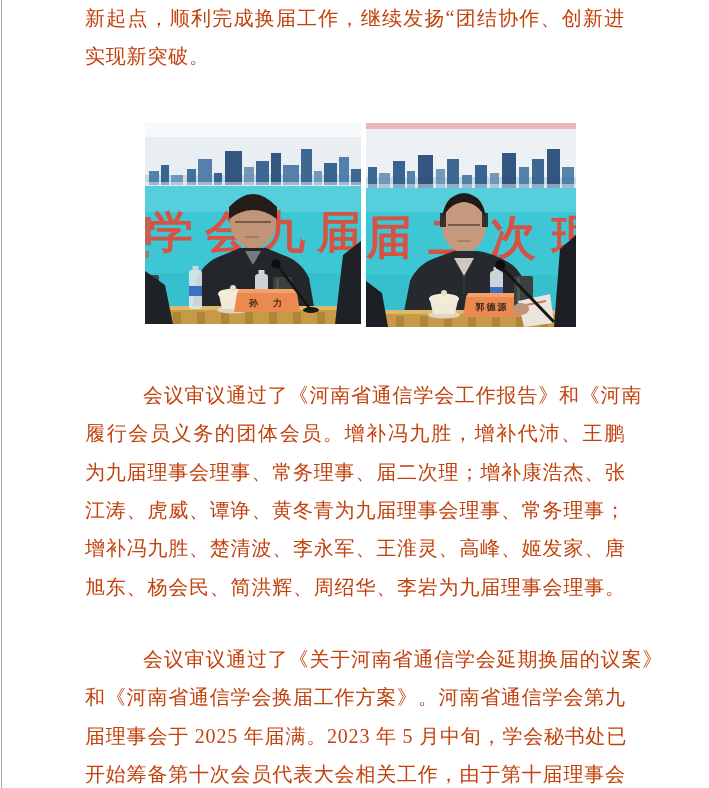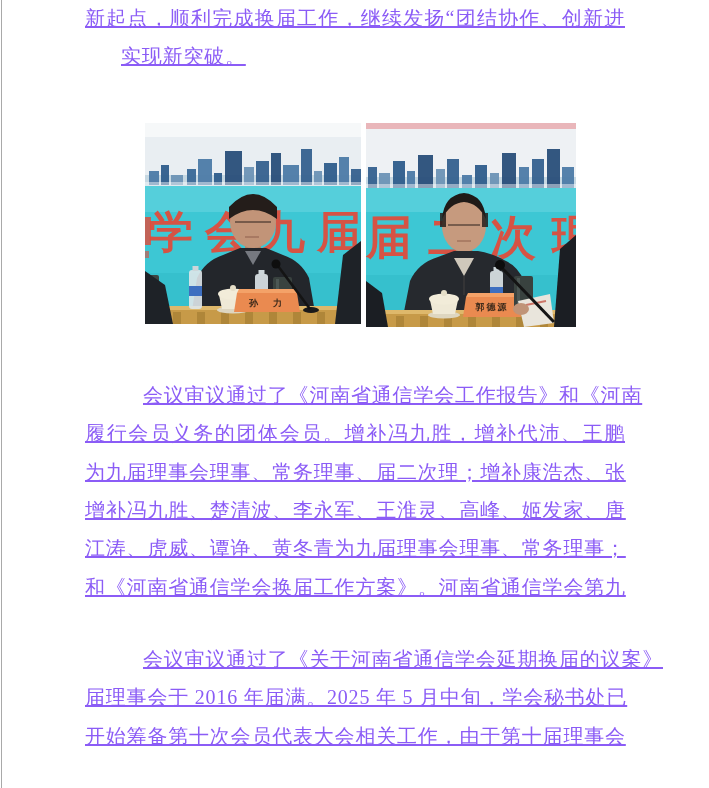--- a/index.html
+++ b/index.html
@@ -7,24 +7,23 @@
     width:709px;height:788px;background:#ffffff;overflow:hidden;position:relative;
     font-family:"Liberation Serif","DejaVu Serif",serif;color:#000;
   }
   .page-edge{position:absolute;left:1px;top:0;width:1px;height:788px;background:#a9a9a9;}
   .flow{position:absolute;left:85px;width:540px;}
   .p1{top:-1px;}
   .p23{top:342px;}
   .tline{
     height:38.33px;line-height:38.33px;font-size:20px;letter-spacing:0.8px;
     text-align:justify;text-align-last:justify;white-space:nowrap;overflow:visible;
-    color:#8b5cf6;
-    text-decoration:underline;
+    color:#c2410c;
   }
-  .tline.end{text-align-last:left;margin-left:36px;}
+  .tline.end{text-align-last:left;}
   .tline.ind{text-indent:58px;margin-top:34px;}
   .photo{position:absolute;top:123px;}
   .photo svg{display:block;filter:blur(0.4px);}
   .photo-left{left:145px;}
   .photo-right{left:366px;}
   svg text{font-family:"Liberation Sans","DejaVu Sans",sans-serif;}
   .banner-font{font-weight:bold;}
 </style>
 </head>
 <body>
@@ -227,19 +226,20 @@
     </g>
     <path d="M0,158 L16,170 L22,204 L0,204 Z" fill="#1b1e23"></path>
     <path d="M210,112 L194,126 L188,204 L210,204 Z" fill="#1b1e23"></path>
   </svg>
 </div>
 
 <div class="flow p23">
   <div class="tline ind">会议审议通过了《河南省通信学会工作报告》和《河南</div>
   <div class="tline">履行会员义务的团体会员。增补冯九胜，增补代沛、王鹏</div>
   <div class="tline">为九届理事会理事、常务理事、届二次理；增补康浩杰、张</div>
+  <div class="tline">江涛、虎威、谭诤、黄冬青为九届理事会理事、常务理事；</div>
   <div class="tline">增补冯九胜、楚清波、李永军、王淮灵、高峰、姬发家、唐</div>
-  <div class="tline">江涛、虎威、谭诤、黄冬青为九届理事会理事、常务理事；</div>
+  <div class="tline">旭东、杨会民、简洪辉、周绍华、李岩为九届理事会理事。</div>
+  <div class="tline ind">会议审议通过了《关于河南省通信学会延期换届的议案》</div>
   <div class="tline">和《河南省通信学会换届工作方案》。河南省通信学会第九</div>
-  <div class="tline ind">会议审议通过了《关于河南省通信学会延期换届的议案》</div>
-  <div class="tline">届理事会于 2016 年届满。2025 年 5 月中旬，学会秘书处已</div>
+  <div class="tline">届理事会于 2025 年届满。2023 年 5 月中旬，学会秘书处已</div>
   <div class="tline">开始筹备第十次会员代表大会相关工作，由于第十届理事会</div>
 </div>
 
 </body></html>

